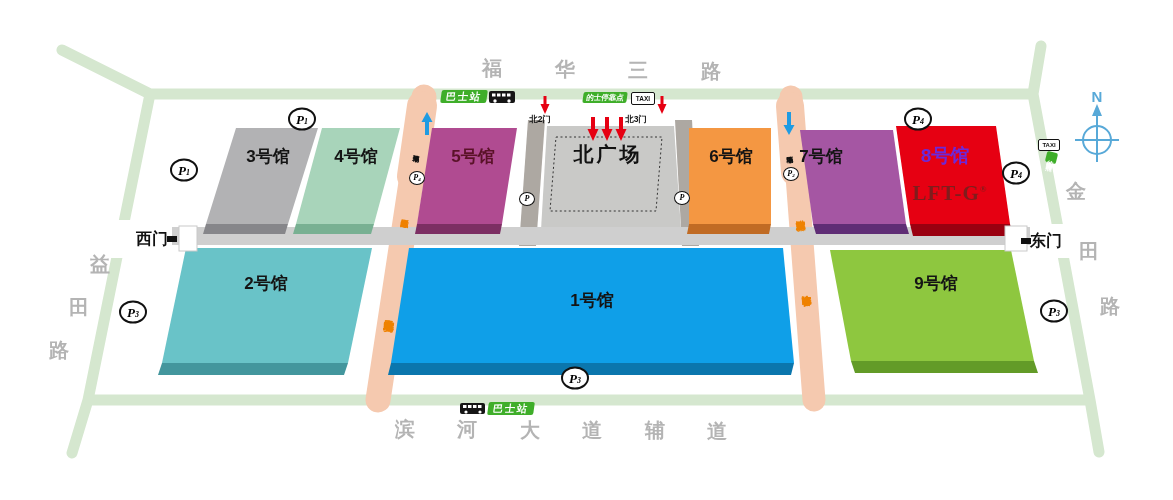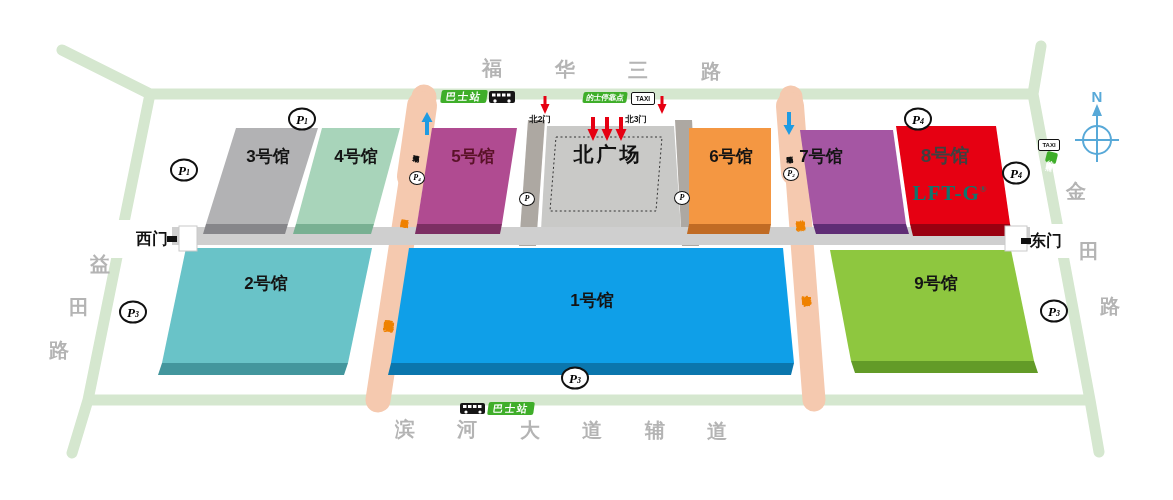--- a/index.html
+++ b/index.html
@@ -2,23 +2,23 @@
 <html><head>
 <meta charset="utf-8">
 <style>
   html,body{margin:0;padding:0;background:#fff;}
   #stage{position:relative;width:1173px;height:500px;background:#fff;overflow:hidden;
          font-family:"Liberation Sans","DejaVu Sans",sans-serif;}
   #stage svg{position:absolute;left:0;top:0;}
   .lbl{position:absolute;transform:translate(-50%,-50%);white-space:nowrap;}
   .hall-label{font-weight:bold;font-size:17px;color:#141414;}
   .hall-label.l5{color:#5a1228;}
-  .hall-label.l8{color:#404040;font-size:19px;}
+  .hall-label.l8{color:#6d28d9;font-size:19px;}
   .brand{font-family:"Liberation Serif","DejaVu Serif",serif;font-weight:bold;font-size:21px;
-         color:#0f766e;letter-spacing:1px;}
+         color:#7f1d1d;letter-spacing:1px;}
   .brand sup{font-size:9px;}
   .plaza-label{font-weight:bold;font-size:20px;letter-spacing:3px;color:#111;}
   .road-char{font-weight:bold;font-size:20px;color:#b4b4b4;}
   .gate-label{font-weight:bold;font-size:16px;color:#111;}
   .ngate-label{font-weight:bold;font-size:8.5px;color:#111;}
   .badge{position:absolute;background:#3fae2a;color:#fff;font-weight:bold;border-radius:2px;
          display:flex;align-items:center;justify-content:center;transform:skewX(-8deg);}
   .taxibox{position:absolute;background:#fff;border:1.5px solid #111;color:#111;font-weight:bold;
          border-radius:2px;display:flex;align-items:center;justify-content:center;}
   .vtx{position:absolute;writing-mode:vertical-rl;text-orientation:upright;line-height:1;

